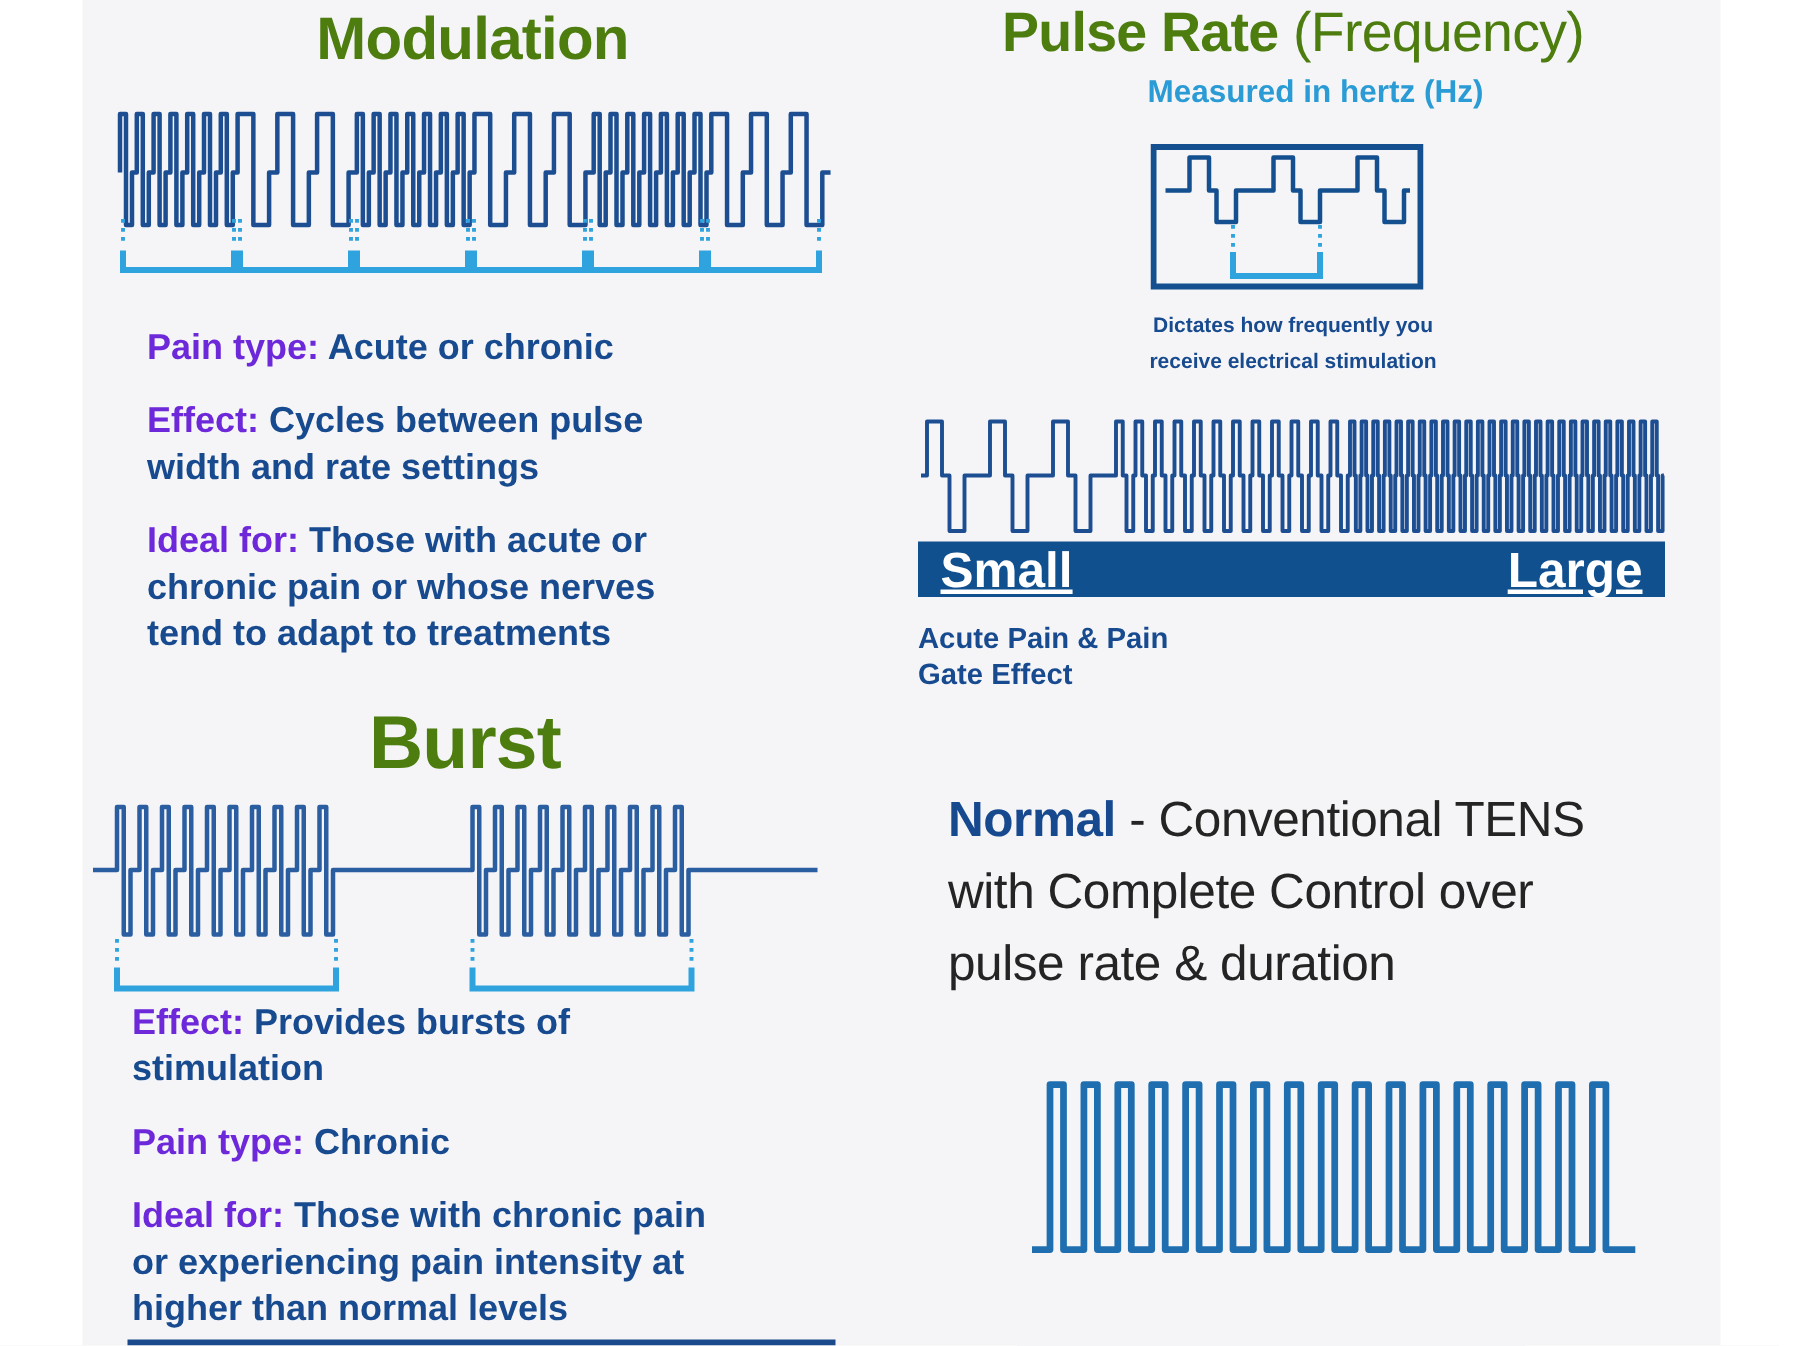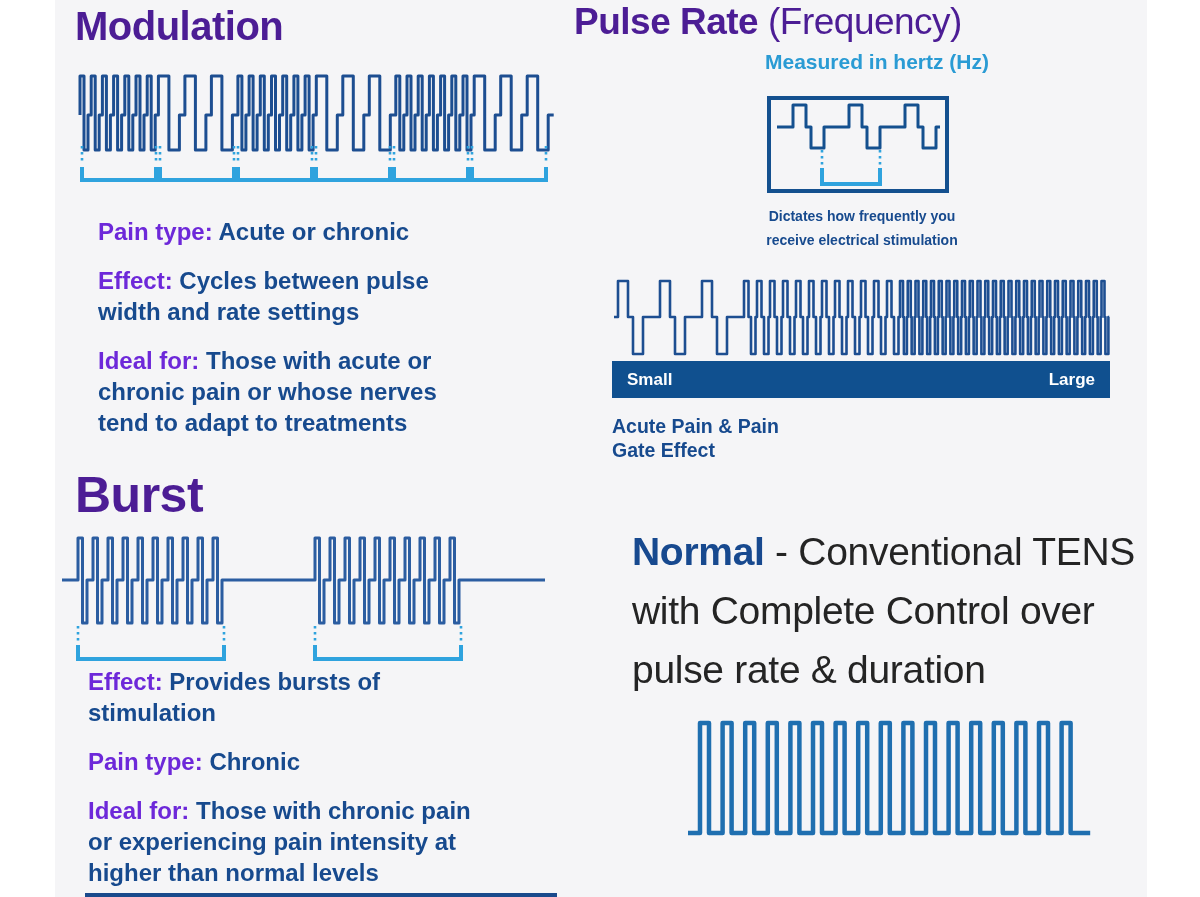--- a/index.html
+++ b/index.html
@@ -10,48 +10,48 @@
     position:relative;
     overflow:hidden;
   }
   .canvas {
     position:absolute; left:55px; top:0;
     width:1092px; height:897px;
     background:#f5f5f7;
   }
   .abs { position:absolute; }
   .heading {
-    color:#4c1d95; font-weight:700; 
+    color:#4d7c0f; font-weight:700; text-align:center;
     letter-spacing:-0.5px; line-height:1.1;
   }
   .textblock p {
     font-size:24px; font-weight:700; line-height:31px;
     color:#174a8e; margin:0 0 18px 0; white-space:pre-line;
   }
   .textblock .lbl { color:#6d28d9; }
   .pr-title { font-size:37px; }
   .pr-title .suffix { font-weight:400; }
   .pr-sub { color:#2a9bd4; font-size:21px; font-weight:700; text-align:center; }
   .pr-caption {
     color:#174a8e; font-size:14px; font-weight:700; text-align:center;
     line-height:24px; white-space:pre-line;
   }
   .scale-bar {
     background:#10508f; display:flex; align-items:center;
     justify-content:space-between; padding:0 15px;
   }
-  .scale-bar span { color:#ffffff; font-size:17px; font-weight:700; }
+  .scale-bar span { color:#ffffff; font-size:33px; font-weight:700;text-decoration:underline; }
   .bar-labels { display:flex; justify-content:space-between; }
   .bar-labels div {
     color:#174a8e; font-size:19.5px; font-weight:700;
     line-height:24px; white-space:pre-line;
   }
   .bar-labels .right { text-align:left; }
   .normal-para {
-    font-size:39px; line-height:59px; color:#242424;
+    font-size:33px; line-height:48px; color:#242424;
     font-weight:400; white-space:pre-line; letter-spacing:-0.3px;
   }
   .normal-para .ttl { color:#17498f; font-weight:700; }
   .strip { background:#1a4a8c; }
 </style>
 </head>
 <body>
 
 <div class="canvas">
 
@@ -84,21 +84,21 @@
     <p><span class="lbl">Effect:</span> <span>Provides bursts of
 stimulation</span></p>
     <p><span class="lbl">Pain type:</span> <span>Chronic</span></p>
     <p><span class="lbl">Ideal for:</span> <span>Those with chronic pain
 or experiencing pain intensity at
 higher than normal levels</span></p>
   </div>
 
   <div class="abs strip" style="left:30px; top:893px; width:472px; height:4px;"></div>
 
-  <h1 class="abs heading pr-title" style="left:519px; top:2px; width:600px;"><span>Pulse Rate</span> <span class="suffix">(Frequency)</span></h1>
+  <h1 class="abs heading pr-title" style="left:507px; top:2px; width:600px;"><span>Pulse Rate</span> <span class="suffix">(Frequency)</span></h1>
 
   <div class="abs pr-sub" style="left:522px; top:50px; width:600px;">Measured in hertz (Hz)</div>
 
   <div class="abs" style="left:712px; top:96px; width:182px; height:100px;"><svg width="182" height="100" viewBox="0 0 182 100">
         <rect x="2" y="2" width="178" height="93" fill="none" stroke="#14508f" stroke-width="4"></rect>
         <path d="M10 31H26V9H39V31H44V52H57V31H82V9H95V31H100V52H113V31H138V9H151V31H156V52H169V31H173" fill="none" stroke="#14508f" stroke-width="3" stroke-linejoin="round"></path>
         <path d="M55 72V88H113V72" fill="none" stroke="#2fa3de" stroke-width="4"></path>
         <path d="M55 54V69M113 54V69" fill="none" stroke="#2fa3de" stroke-width="2.6" stroke-dasharray="2.5 3.5"></path>
       </svg></div>
 

